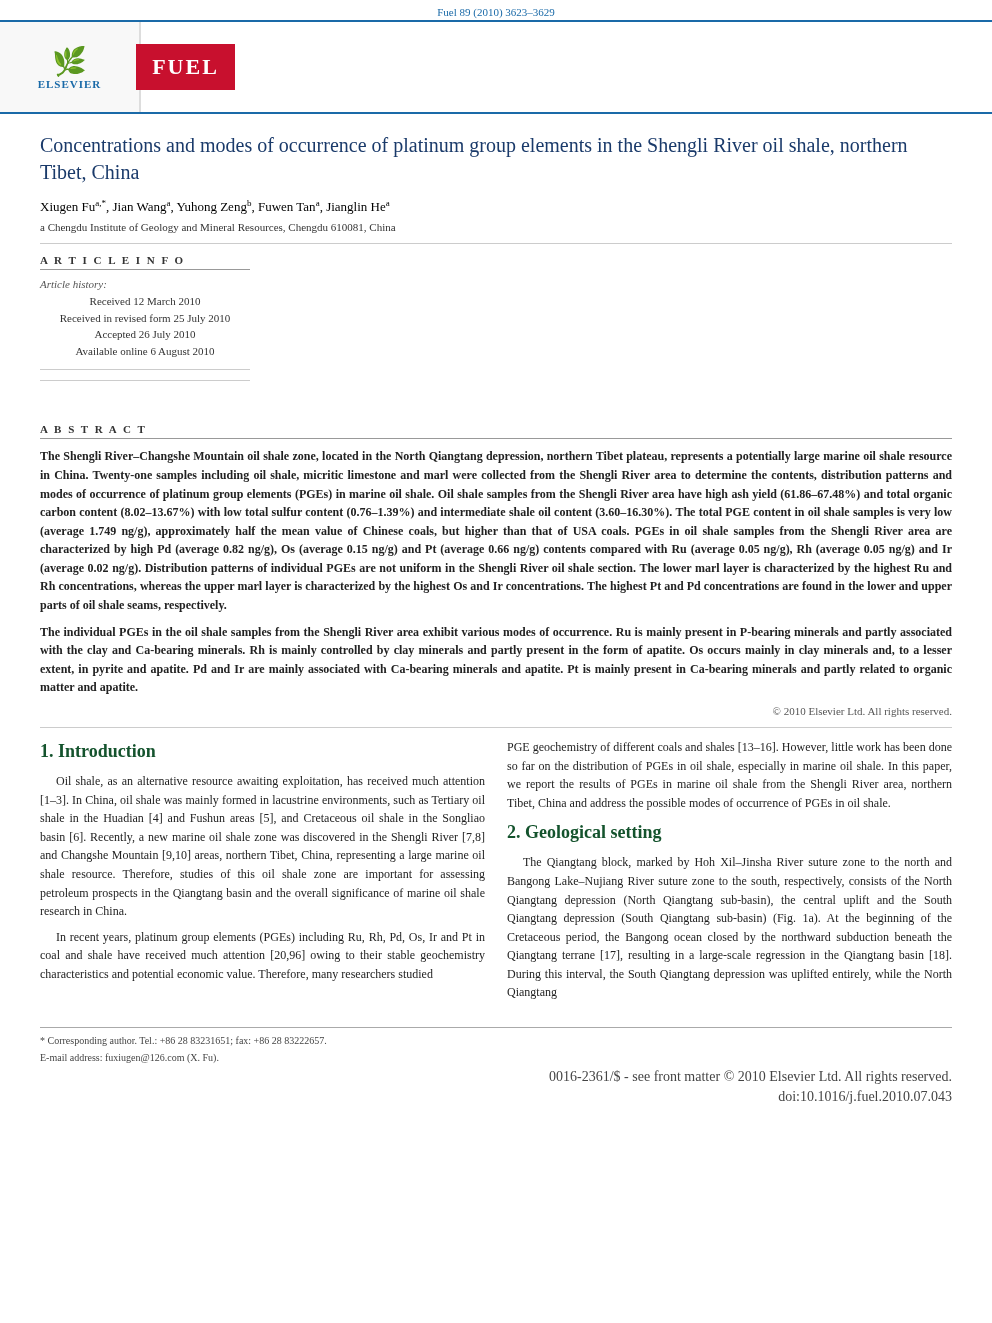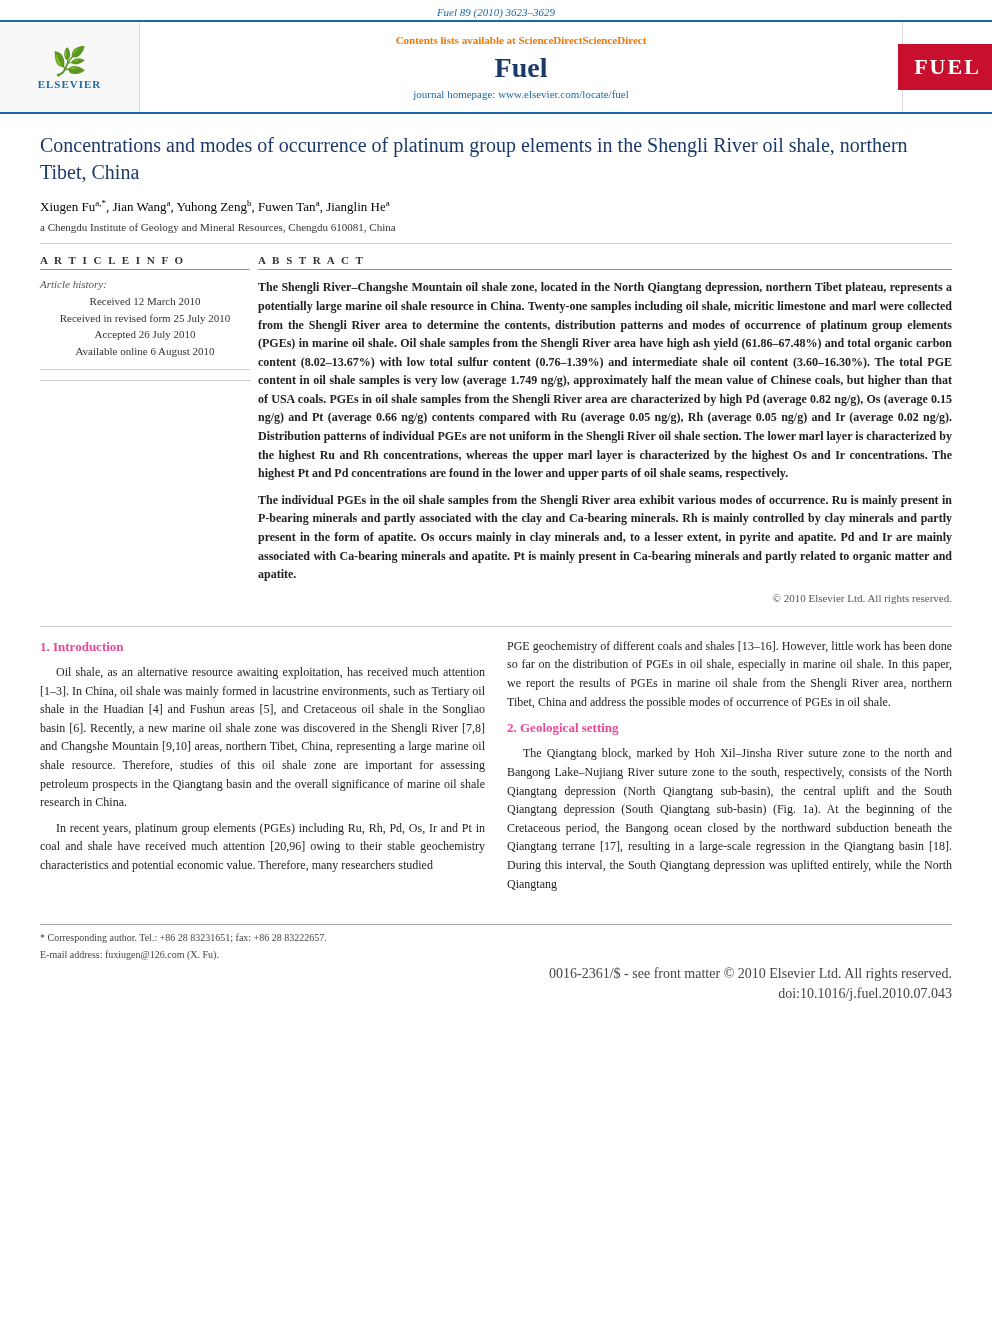--- a/index.html
+++ b/index.html
@@ -17,21 +17,20 @@
       padding: 0;
     }
     
     .journal-top-bar {
       background: #fff;
       text-align: center;
       padding: 6px 0 2px 0;
       font-size: 11px;
       color: #1a6aa8;
       border-bottom: 2px solid #1a6aa8;
-      font-style: italic;
     }
     
     .journal-header {
       display: flex;
       align-items: stretch;
       border-bottom: 2px solid #1a6aa8;
     }
     .header-left-logo {
       width: 140px;
       min-height: 90px;
@@ -132,22 +131,23 @@
       margin-bottom: 2px;
     }
     .divider {
       border: none;
       border-top: 1px solid #ccc;
       margin: 10px 0;
     }
     
     .two-col {
       display: flex;
-      gap: 8px;
-      margin-bottom: 22px;
+      gap: 32px;
+      margin-bottom: 10px;
+      flex-direction: column;
     }
     .col-left {
       width: 210px;
       flex-shrink: 0;
     }
     .col-right {
       flex: 1;
     }
     .section-heading {
       font-size: 11px;
@@ -208,35 +208,35 @@
       margin-top: 10px;
     }
     .body-col {
       flex: 1;
       font-size: 12px;
       line-height: 1.55;
       text-align: justify;
       color: #222;
     }
     .body-section-title {
-      font-size: 13px;
-      font-weight: bold;
-      color: #ec4899;
+      font-size: 18px;
+      font-weight: bold;
+      color: #14532d;
       margin-bottom: 6px;
     }
     .body-col p {
       margin-bottom: 7px;
       text-indent: 16px;
     }
     .body-col p:first-child {
       text-indent: 0;
     }
     .footnote-area {
       border-top: 1px solid #aaa;
-      margin-top: 24px;
+      margin-top: 18px;
       padding-top: 6px;
       font-size: 10px;
       color: #444;
     }
     .footnote-line {
       margin-bottom: 3px;
       line-height: 1.4;
     }
     .doi-line {
       font-size: 14px;
@@ -256,30 +256,20 @@
 
   <div class="journal-header">
 
     <div class="header-left-logo">
       <div class="elsevier-logo">
         <div class="elsevier-tree">🌿</div>
         <div class="elsevier-text">ELSEVIER</div>
       </div>
     </div>
 
-    <div class="header-center">
-      <div class="sciencedirect-link">
-        <span>Contents lists available at</span>
-        <span style="cursor:pointer;">ScienceDirect</span><span style="color:#f07800;font-weight:bold;">ScienceDirect</span>
-      </div>
-      <div class="journal-title-main">Fuel</div>
-      <div class="journal-homepage">
-        <span>journal homepage: www.elsevier.com/locate/fuel</span>
-      </div>
-    </div>
 
     <div class="header-right-logo">
       <div class="fuel-logo-box">FUEL</div>
     </div>
   </div>
 
   <div class="article-content">
 
     <div class="article-title">Concentrations and modes of occurrence of platinum group elements in the Shengli River oil shale, northern Tibet, China</div>
 

